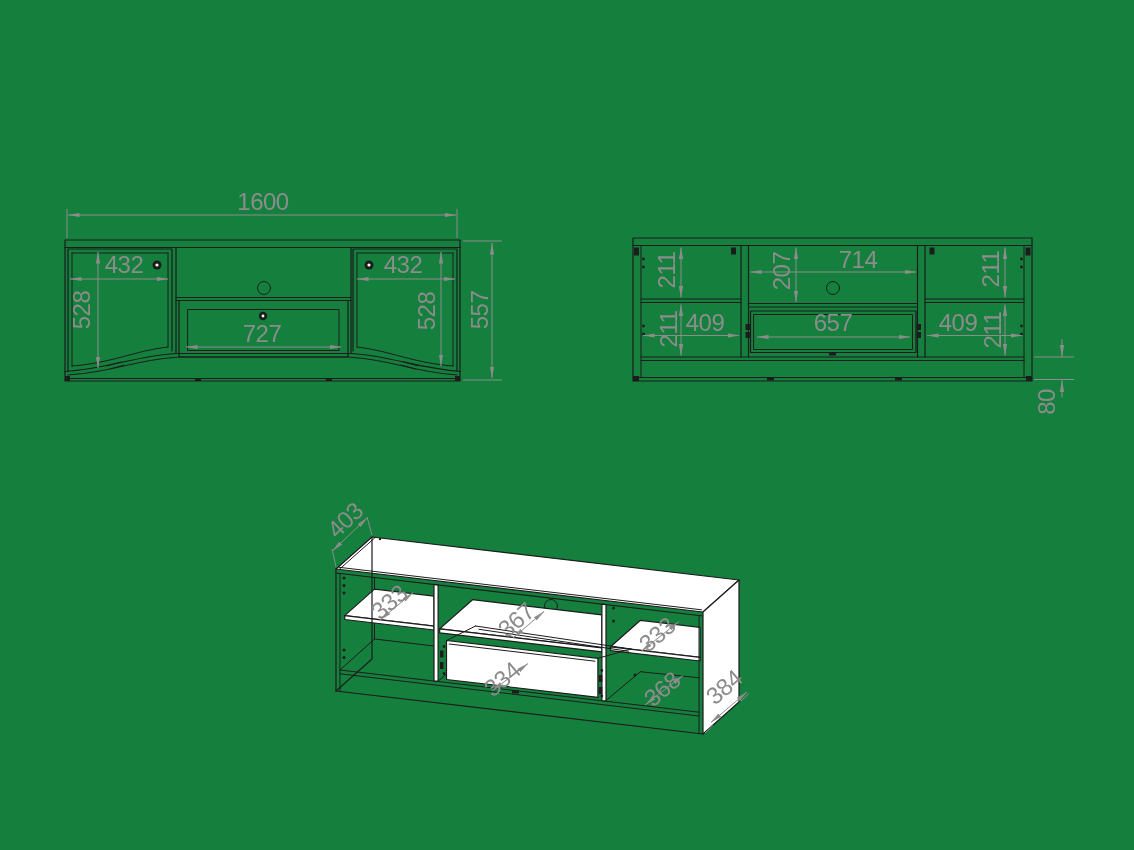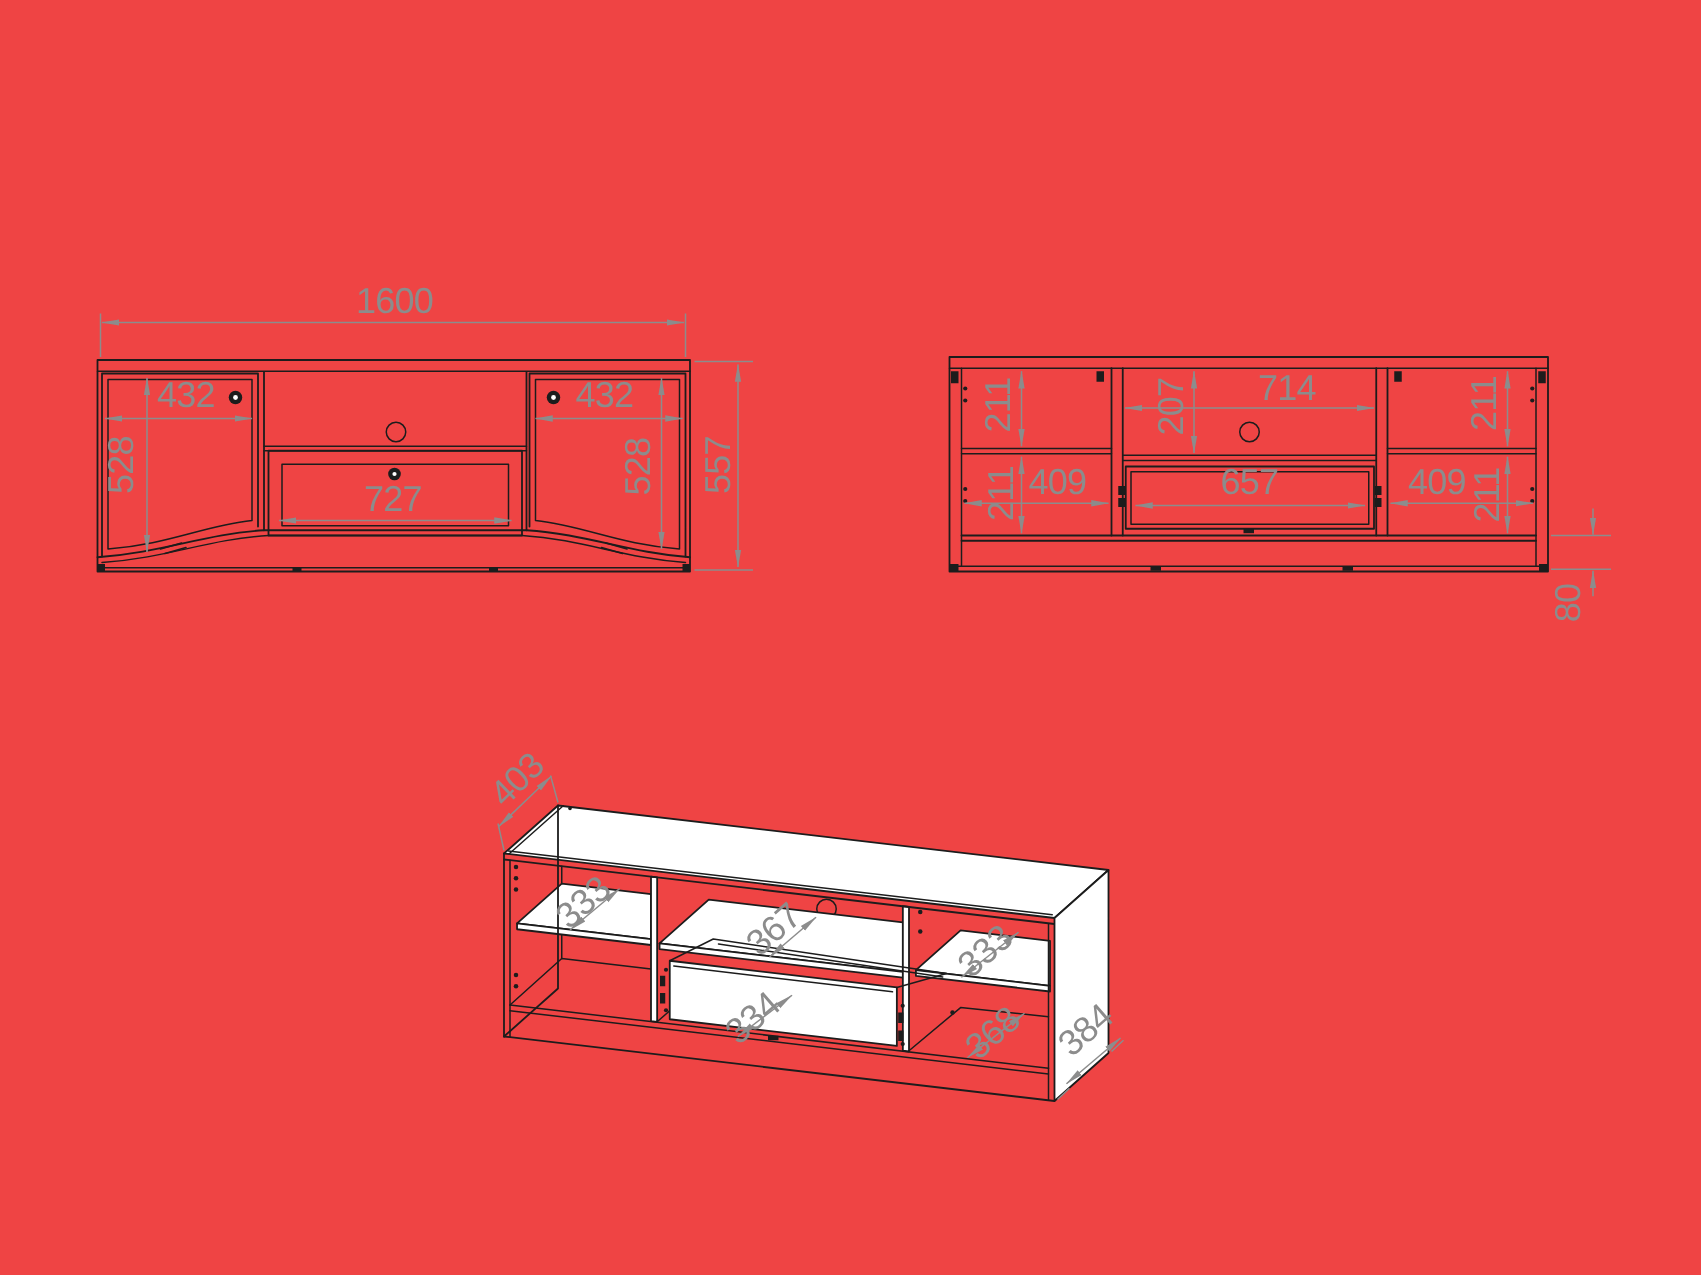--- a/index.html
+++ b/index.html
@@ -1,16 +1,16 @@
 <!DOCTYPE html>
 <html><head>
 <meta charset="utf-8">
 <style>
   html,body{margin:0;padding:0;background:#ffffff;}
-  #stage{position:relative;width:1134px;height:850px;background:#ef4444;overflow:hidden;
+  #stage{position:relative;width:1134px;height:850px;background:#15803d;overflow:hidden;
          font-family:"Liberation Sans", sans-serif;}
   svg{position:absolute;left:0;top:0;}
   .ln{fill:none;stroke:#1c1c1c;stroke-width:1.2;stroke-linecap:round;stroke-linejoin:round;}
   .lnt{fill:none;stroke:#1c1c1c;stroke-width:1;stroke-linecap:round;stroke-linejoin:round;}
   .lnf{fill:#ffffff;stroke:#1c1c1c;stroke-width:1.2;stroke-linejoin:round;}
   .blk{fill:#1c1c1c;stroke:none;}
   .dim{fill:none;stroke:#8c8c8c;stroke-width:1;}
   .dtx{fill:#8c8c8c;font-size:24px;letter-spacing:-0.5px;text-anchor:middle;dominant-baseline:central;}
 </style>
 </head>

